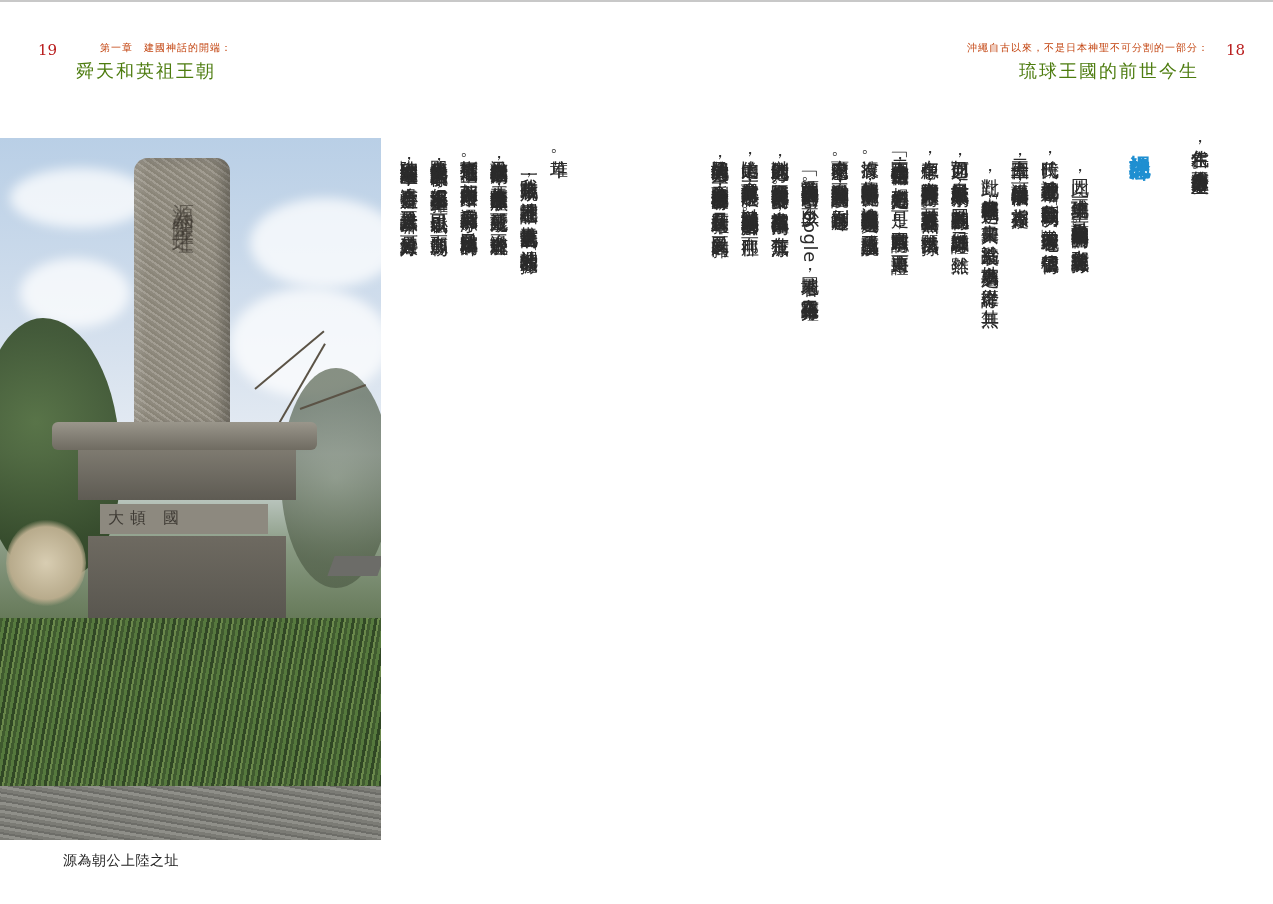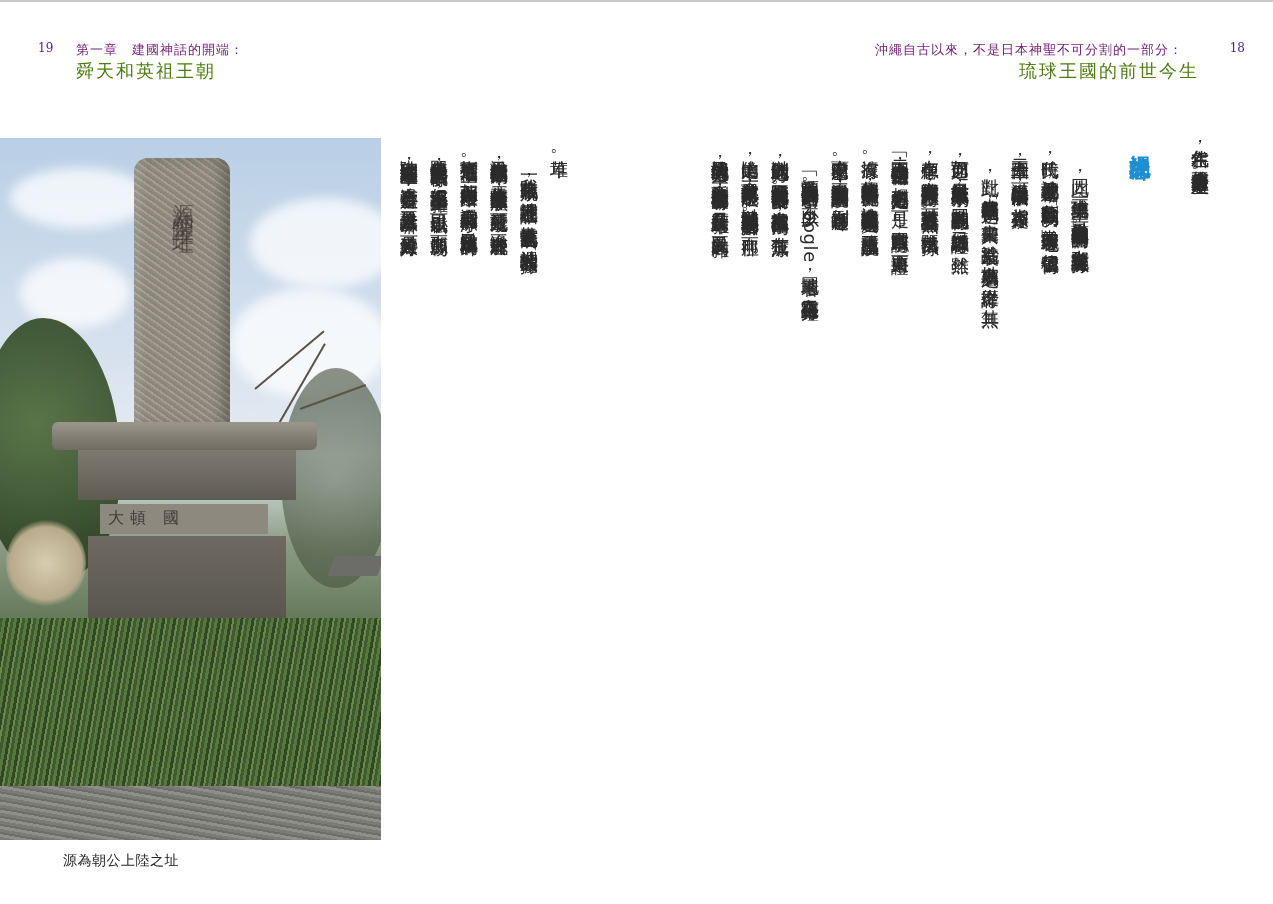--- a/index.html
+++ b/index.html
@@ -4,22 +4,22 @@
   <style>
     html, body { margin: 0; padding: 0; background: #ffffff; }
     body {
       width: 1273px; height: 904px; position: relative; overflow: hidden;
       font-family: "DejaVu Sans", "Liberation Sans", sans-serif;
       color: #2a2a2a;
     }
     .top-rule { position: absolute; left: 0; top: 0; width: 1273px; height: 2px; background: #c8c8c8; }
 
     
-    .page-num { position: absolute; top: 41px; font-family: "DejaVu Serif", "Liberation Serif", serif; font-size: 12px; color: #4c1d95; }
-    .hdr-sub { position: absolute; top: 41px; font-family: "DejaVu Serif", "Liberation Serif", serif; font-size: 13px; color: #701a75; letter-spacing: 1px; white-space: nowrap; }
+    .page-num { position: absolute; top: 41px; font-family: "DejaVu Serif", "Liberation Serif", serif; font-size: 15px; color: #b91c1c; }
+    .hdr-sub { position: absolute; top: 41px; font-family: "DejaVu Serif", "Liberation Serif", serif; font-size: 10px; color: #c2410c; letter-spacing: 1px; white-space: nowrap; margin-left: 24px; }
     .hdr-title { position: absolute; top: 59px; font-family: "DejaVu Serif", "Liberation Serif", serif; font-size: 18px; color: #4d7c0f; letter-spacing: 2px; white-space: nowrap; }
 
     
     .col {
       position: absolute;
       writing-mode: vertical-rl;
       -webkit-writing-mode: vertical-rl;
       font-size: 18px;
       line-height: 24px;
       width: 24px;
@@ -72,21 +72,21 @@
   </style>
 </head>
 <body>
 
 <div class="top-rule"></div>
 
 <div class="page-num" style="left:38px;">19</div>
 <div class="hdr-sub" style="left:76px;">第一章　建國神話的開端：</div>
 <div class="hdr-title" style="left:76px;">舜天和英祖王朝</div>
 
-<div class="hdr-sub" style="right:90px;">沖繩自古以來，不是日本神聖不可分割的一部分：</div>
+<div class="hdr-sub" style="right:64px;">沖繩自古以來，不是日本神聖不可分割的一部分：</div>
 <div class="page-num" style="right:28px;">18</div>
 <div class="hdr-title" style="right:74px;text-align:right;">琉球王國的前世今生</div>
 
 <div class="photo">
   <div class="cloud" style="left:10px;top:30px;width:140px;height:60px;"></div>
   <div class="cloud" style="left:250px;top:60px;width:150px;height:90px;"></div>
   <div class="cloud" style="left:230px;top:150px;width:160px;height:110px;"></div>
   <div class="cloud" style="left:20px;top:120px;width:110px;height:70px;"></div>
   <div class="tree-l"></div>
   <div class="tree-r"></div>

